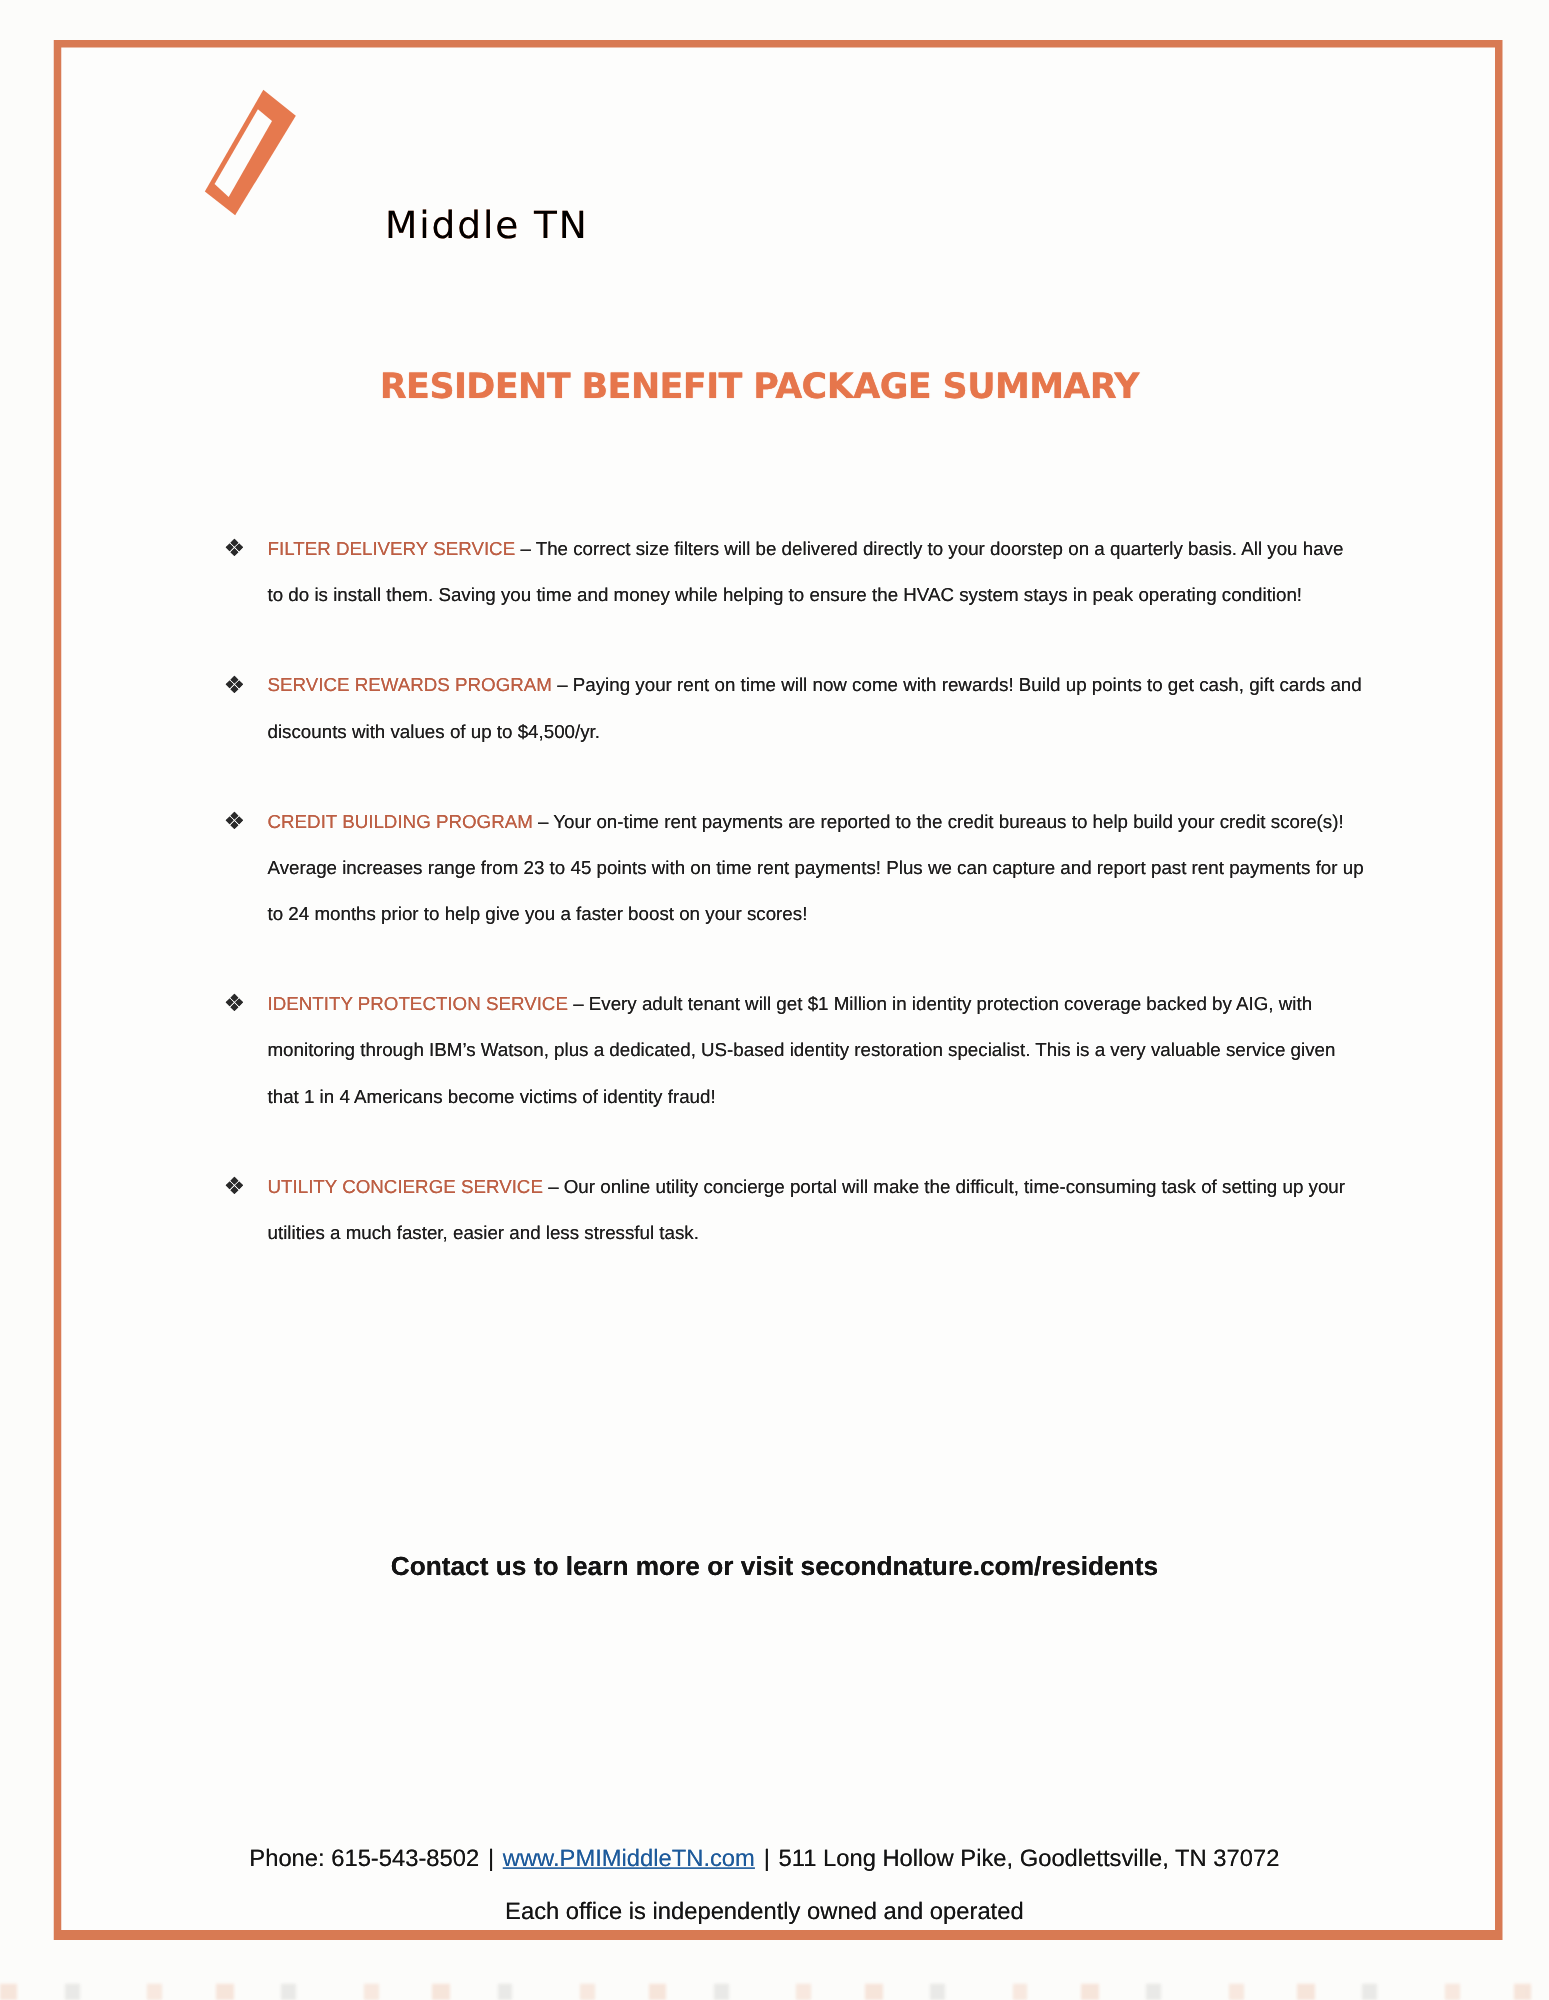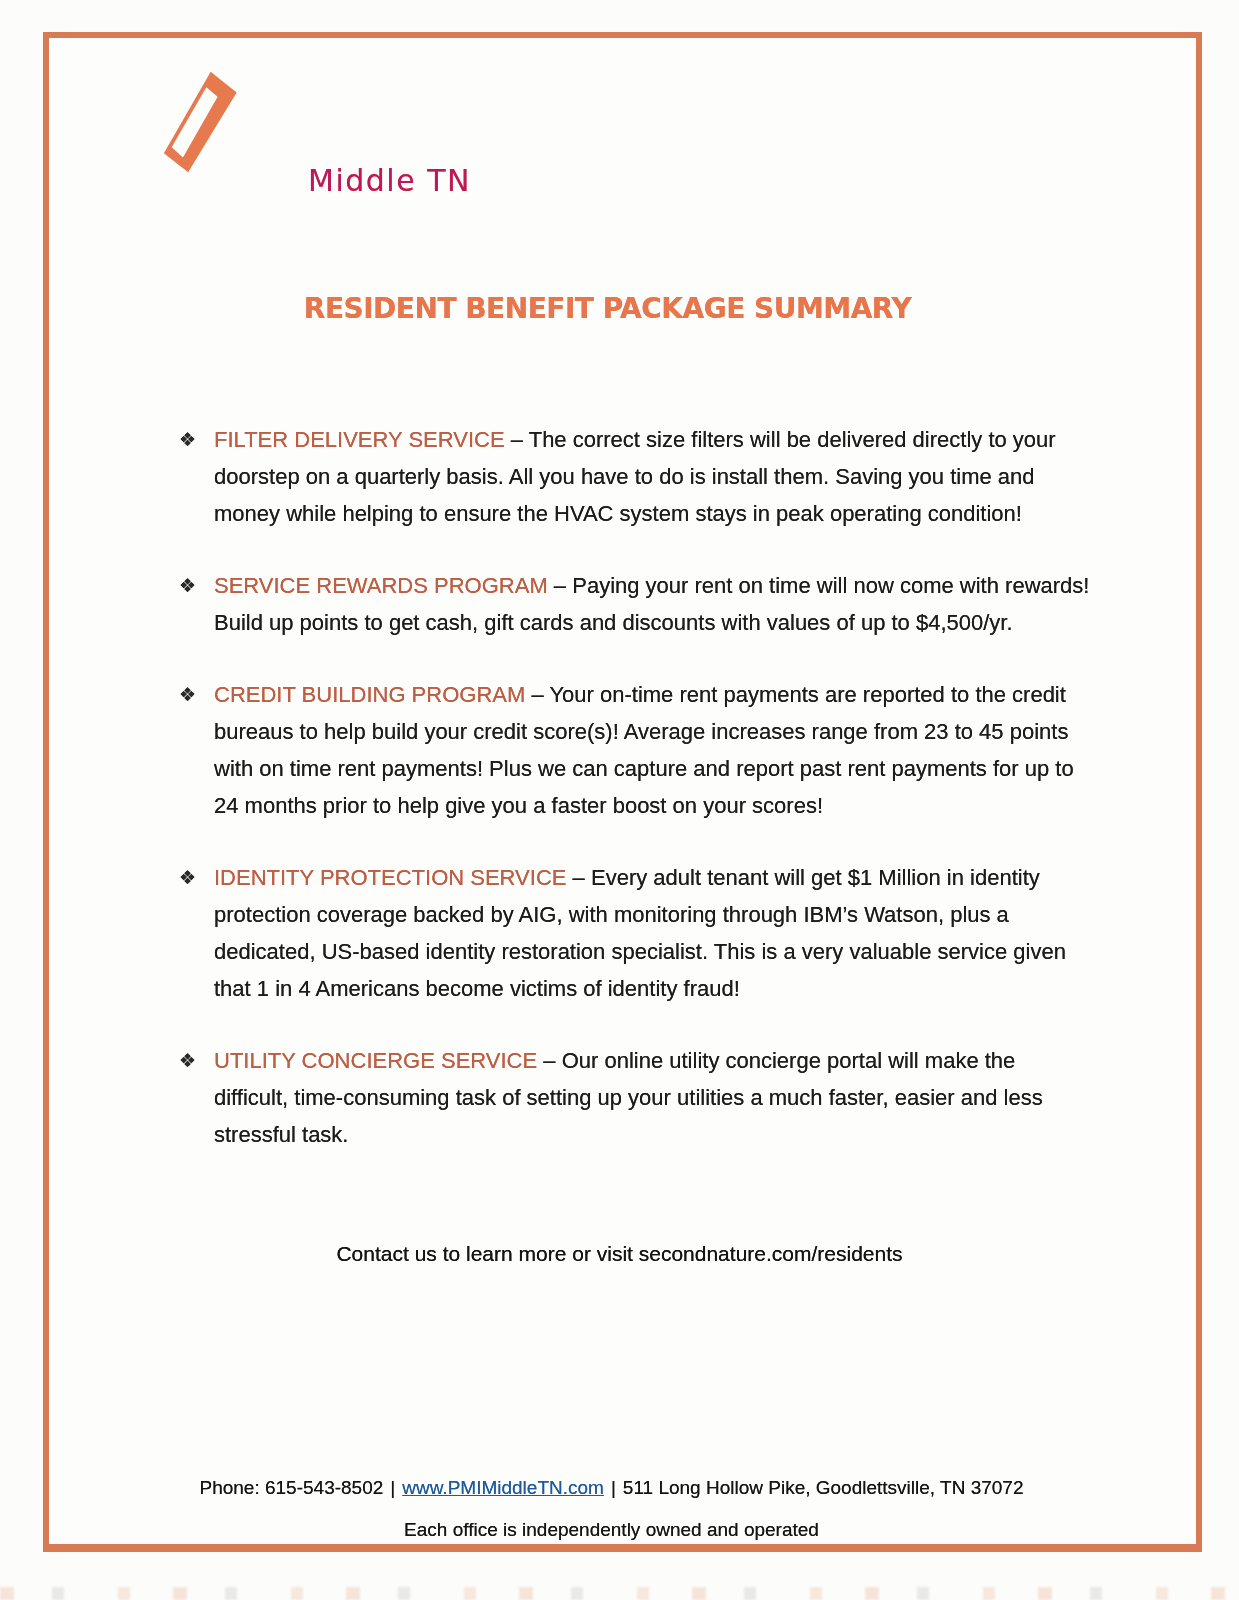--- a/index.html
+++ b/index.html
@@ -20,47 +20,47 @@
   .logo{position:absolute;left:158px;top:62px;width:440px;height:155px;}
   .logo-mark{position:absolute;left:0;top:8px;width:88px;height:104px;}
   .logo-brand{
     position:absolute;left:92px;top:14px;line-height:1;
     font-family:"DejaVu Sans", sans-serif;font-weight:bold;
     font-size:100px;letter-spacing:-4px;color:#232022;
   }
   .logo-sub{
     position:absolute;left:150px;top:104px;line-height:1;
     font-family:"DejaVu Sans", sans-serif;
-    font-size:30px;letter-spacing:1.5px;color:#be185d;
+    font-size:30px;letter-spacing:1.5px;color:#000000;
     text-shadow:0 0 0.5px #e6794e;
   }
   
   .title{
     position:absolute;left:0;right:24px;top:292px;text-align:center;
     font-family:"DejaVu Sans", sans-serif;font-weight:bold;
     font-size:28px;letter-spacing:-0.5px;color:#e6764c;
     text-shadow:0 0 0.6px #e6764c;
   }
   
   .bullets{position:absolute;left:179px;top:421px;width:912px;}
   .bullet{display:flex;gap:13px;margin-bottom:35px;}
   .bullet-marker{
     flex:0 0 22px;font-size:19px;line-height:37px;color:#2a2a2a;
     font-family:"DejaVu Sans", sans-serif;
     text-shadow:0 0 0.4px #2a2a2a;
   }
   .bullet p{
-    margin:0;font-size:22px;line-height:37px;color:#1d1c1c;
+    margin:0;font-size:15px;line-height:37px;color:#1d1c1c;
     text-shadow:0 0 0.45px rgba(25,25,25,0.85);
   }
   .b-head{color:#bd5f44;text-shadow:0 0 0.5px #bd5f44;}
   
   .contact{
     position:absolute;left:0;right:0;top:1242px;text-align:center;
-    font-size:21px;font-weight:normal;color:#141414;
+    font-size:21px;font-weight:bold;color:#141414;
     text-shadow:0 0 0.3px #141414;
   }
   
   .footer{
     position:absolute;left:0;right:16px;top:1477px;text-align:center;
     font-size:19px;color:#141414;
     text-shadow:0 0 0.4px rgba(20,20,20,0.85);
   }
   .footer .sep{margin:0 7px;}
   .footer .link{

